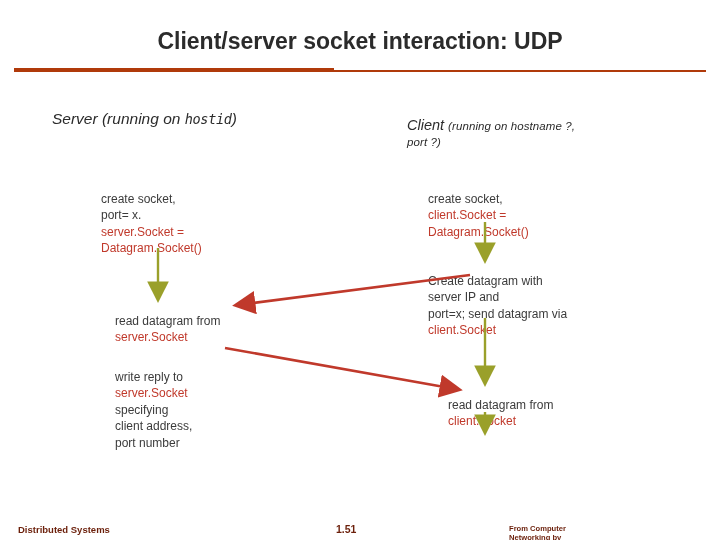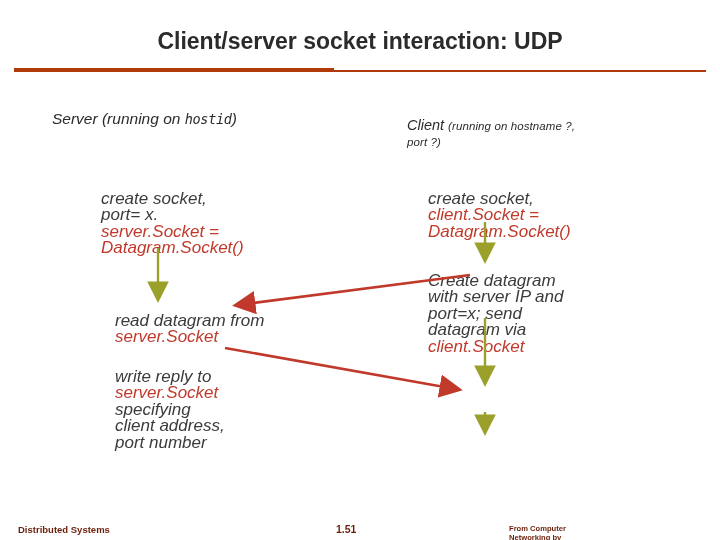--- a/index.html
+++ b/index.html
@@ -69,25 +69,24 @@
     font-size: 13.5px;
     letter-spacing: -0.3px;
   }
   .sub-small {
     font-size: 11.5px;
     letter-spacing: 0.1px;
   }
 
   .blk {
     position: absolute;
-    font-size: 17px;
+    font-size: 12px;
     line-height: 16.5px;
     color: #3b3b3b;
     white-space: pre-line;
-    font-style: italic;
   }
   .red { color: #c0392b; }
 
   .blk-create-server { left: 101px; top: 174px; }
   .blk-create-client { left: 428px; top: 174px; }
   .blk-read-server { left: 115px; top: 296px; }
   .blk-create-dgram { left: 428px; top: 256px; }
   .blk-write-reply { left: 115px; top: 352px; }
   .blk-read-client { left: 448px; top: 380px; }
   .blk-close-client { left: 448px; top: 426px; }
@@ -168,20 +167,24 @@
     <span class="red">client.Socket =
 Datagram.Socket()</span>
   </div>
 
   <div class="blk blk-create-dgram">
     <span>Create datagram with server IP and
 port=x; send datagram via</span>
     <span class="red">client.Socket</span>
   </div>
 
+  <div class="blk blk-read-client">
+    <span>read datagram from</span>
+    <span class="red">client.Socket</span>
+  </div>
 
 
   <svg class="arrows" viewBox="0 0 720 540">
     <defs>
       <marker id="arr-olive" markerWidth="9" markerHeight="9" refX="4" refY="4.5" orient="auto">
         <path d="M0,0 L9,4.5 L0,9 z" fill="#9aa02a"></path>
       </marker>
       <marker id="arr-red" markerWidth="9" markerHeight="9" refX="4" refY="4.5" orient="auto">
         <path d="M0,0 L9,4.5 L0,9 z" fill="#c0392b"></path>
       </marker>

